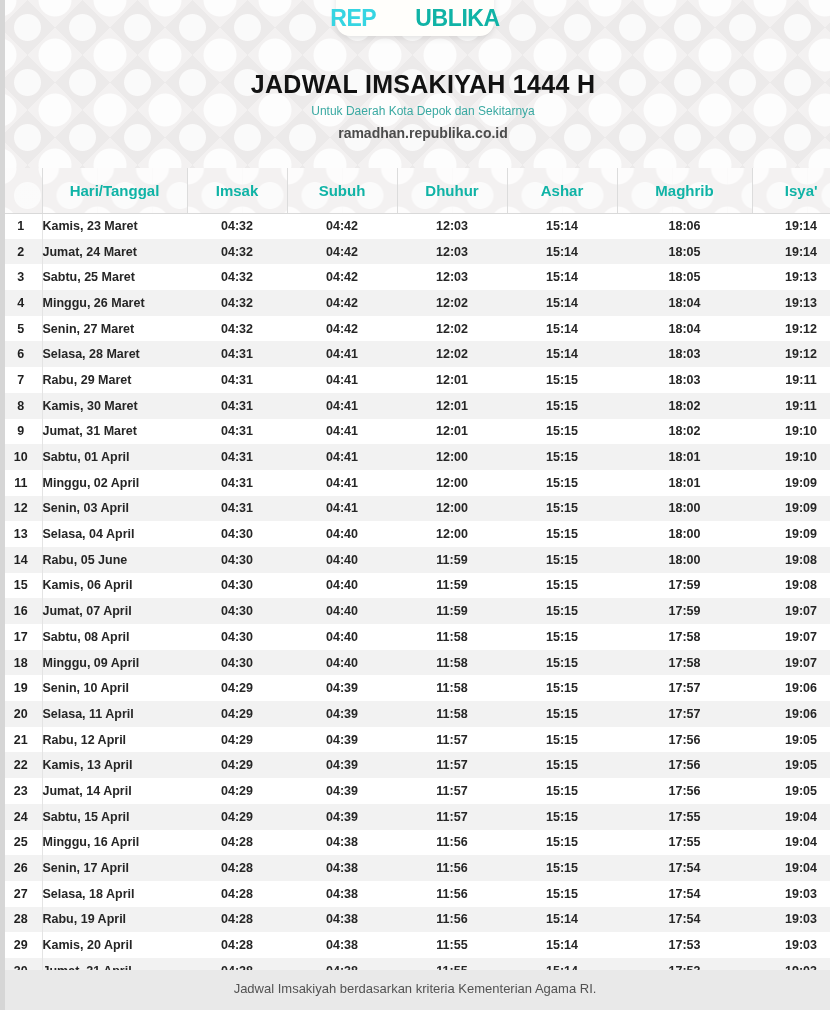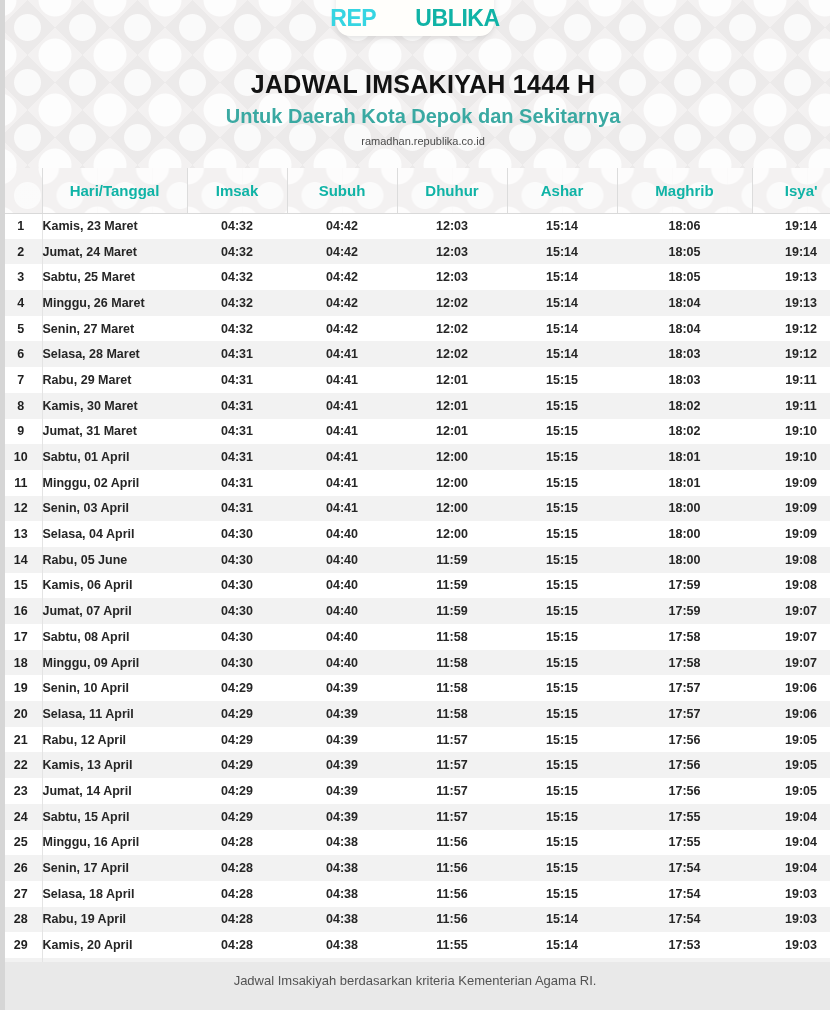--- a/index.html
+++ b/index.html
@@ -82,29 +82,29 @@
   }
   .main-title {
     font-size: 25px;
     font-weight: 800;
     letter-spacing: 0.3px;
     color: #121212;
     line-height: 1.15;
   }
   .sub-title {
     margin-top: 5px;
-    font-size: 20px;
-    font-weight: 700;
+    font-size: 12px;
+    font-weight: 400;
     color: #3aa9a2;
     line-height: 1.2;
   }
   .site-url {
     margin-top: 7px;
-    font-size: 11px;
-    font-weight: 400;
+    font-size: 14px;
+    font-weight: 700;
     color: #4b4b4b;
   }
 
   
   .table-wrap {
     position: relative;
     background: #6d28d9;
     width: 830px;
   }
 
@@ -164,21 +164,21 @@
     text-align: left;
     padding-left: 0;
   }
 
   tbody tr.odd  td { background: #ffffff; }
   tbody tr.even td { background: #f2f2f2; }
 
   
   .footer {
     position: absolute;
-    left: 0; right: 0; bottom: 12px;
+    left: 0; right: 0; bottom: 4px;
     height: 36px;
     background: #e9e9e9;
     display: flex;
     align-items: center;
     justify-content: center;
   }
   .footer-note {
     font-size: 13px;
     font-weight: 400;
     color: #525252;

